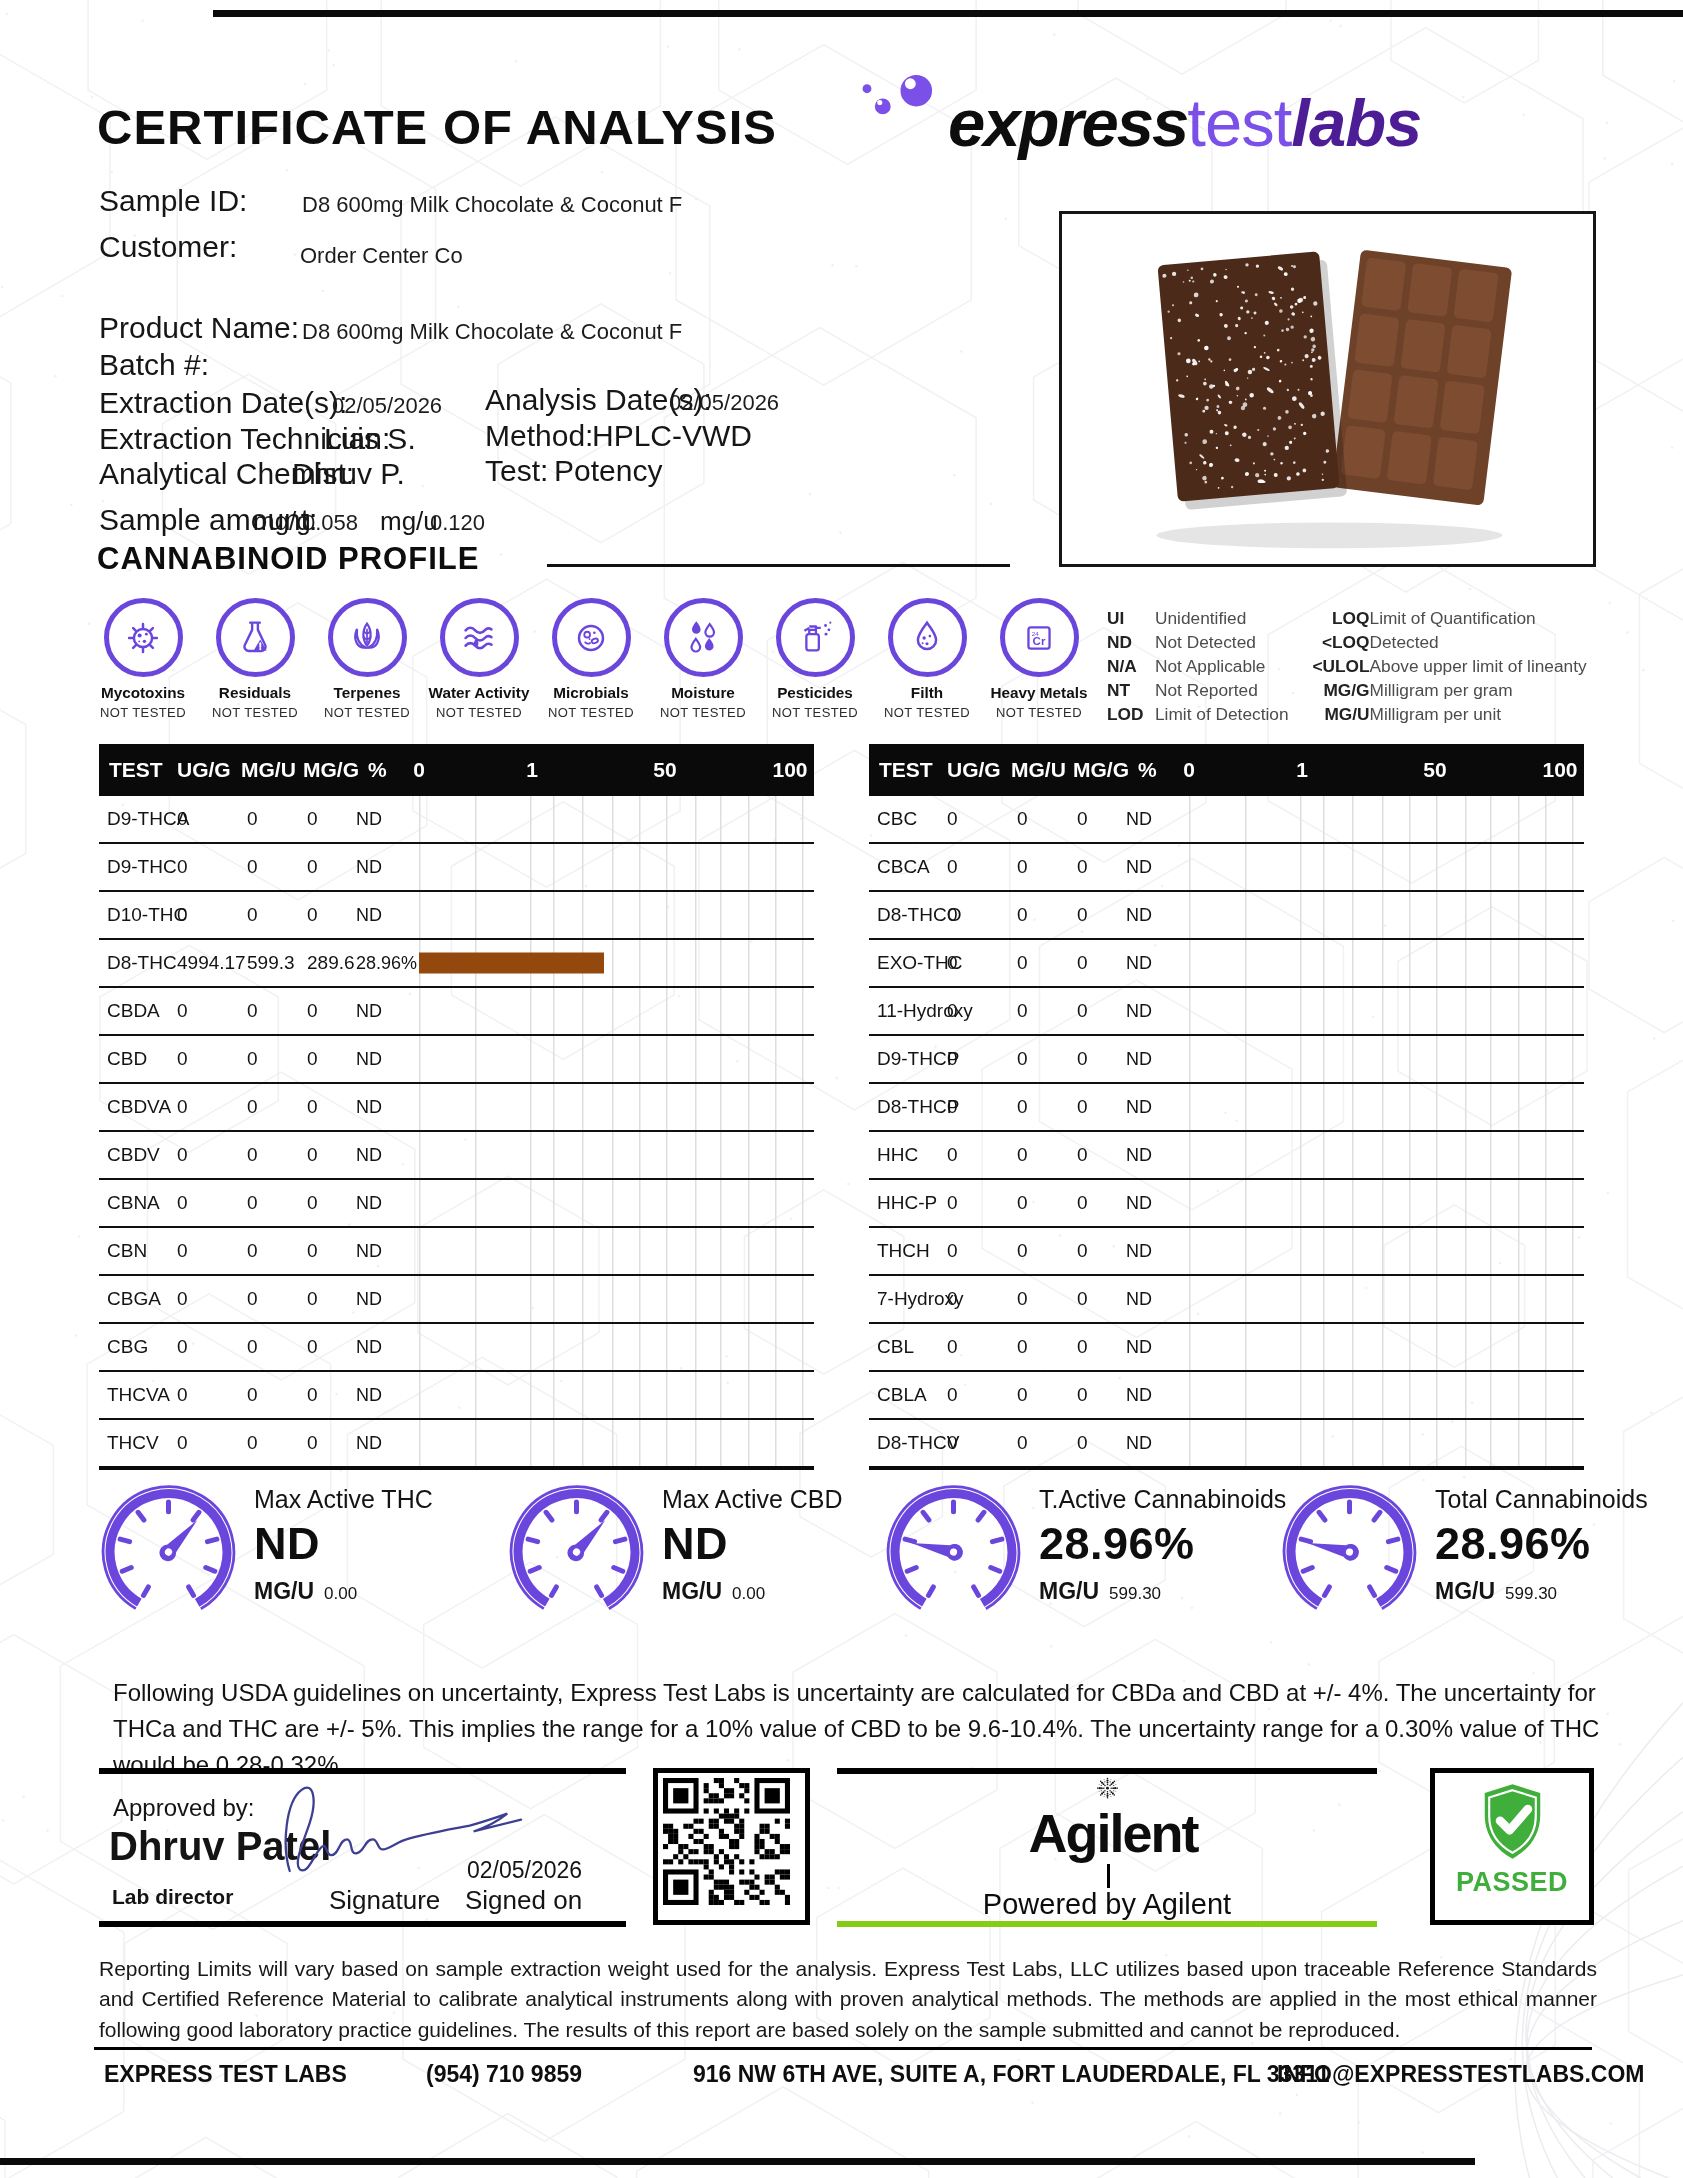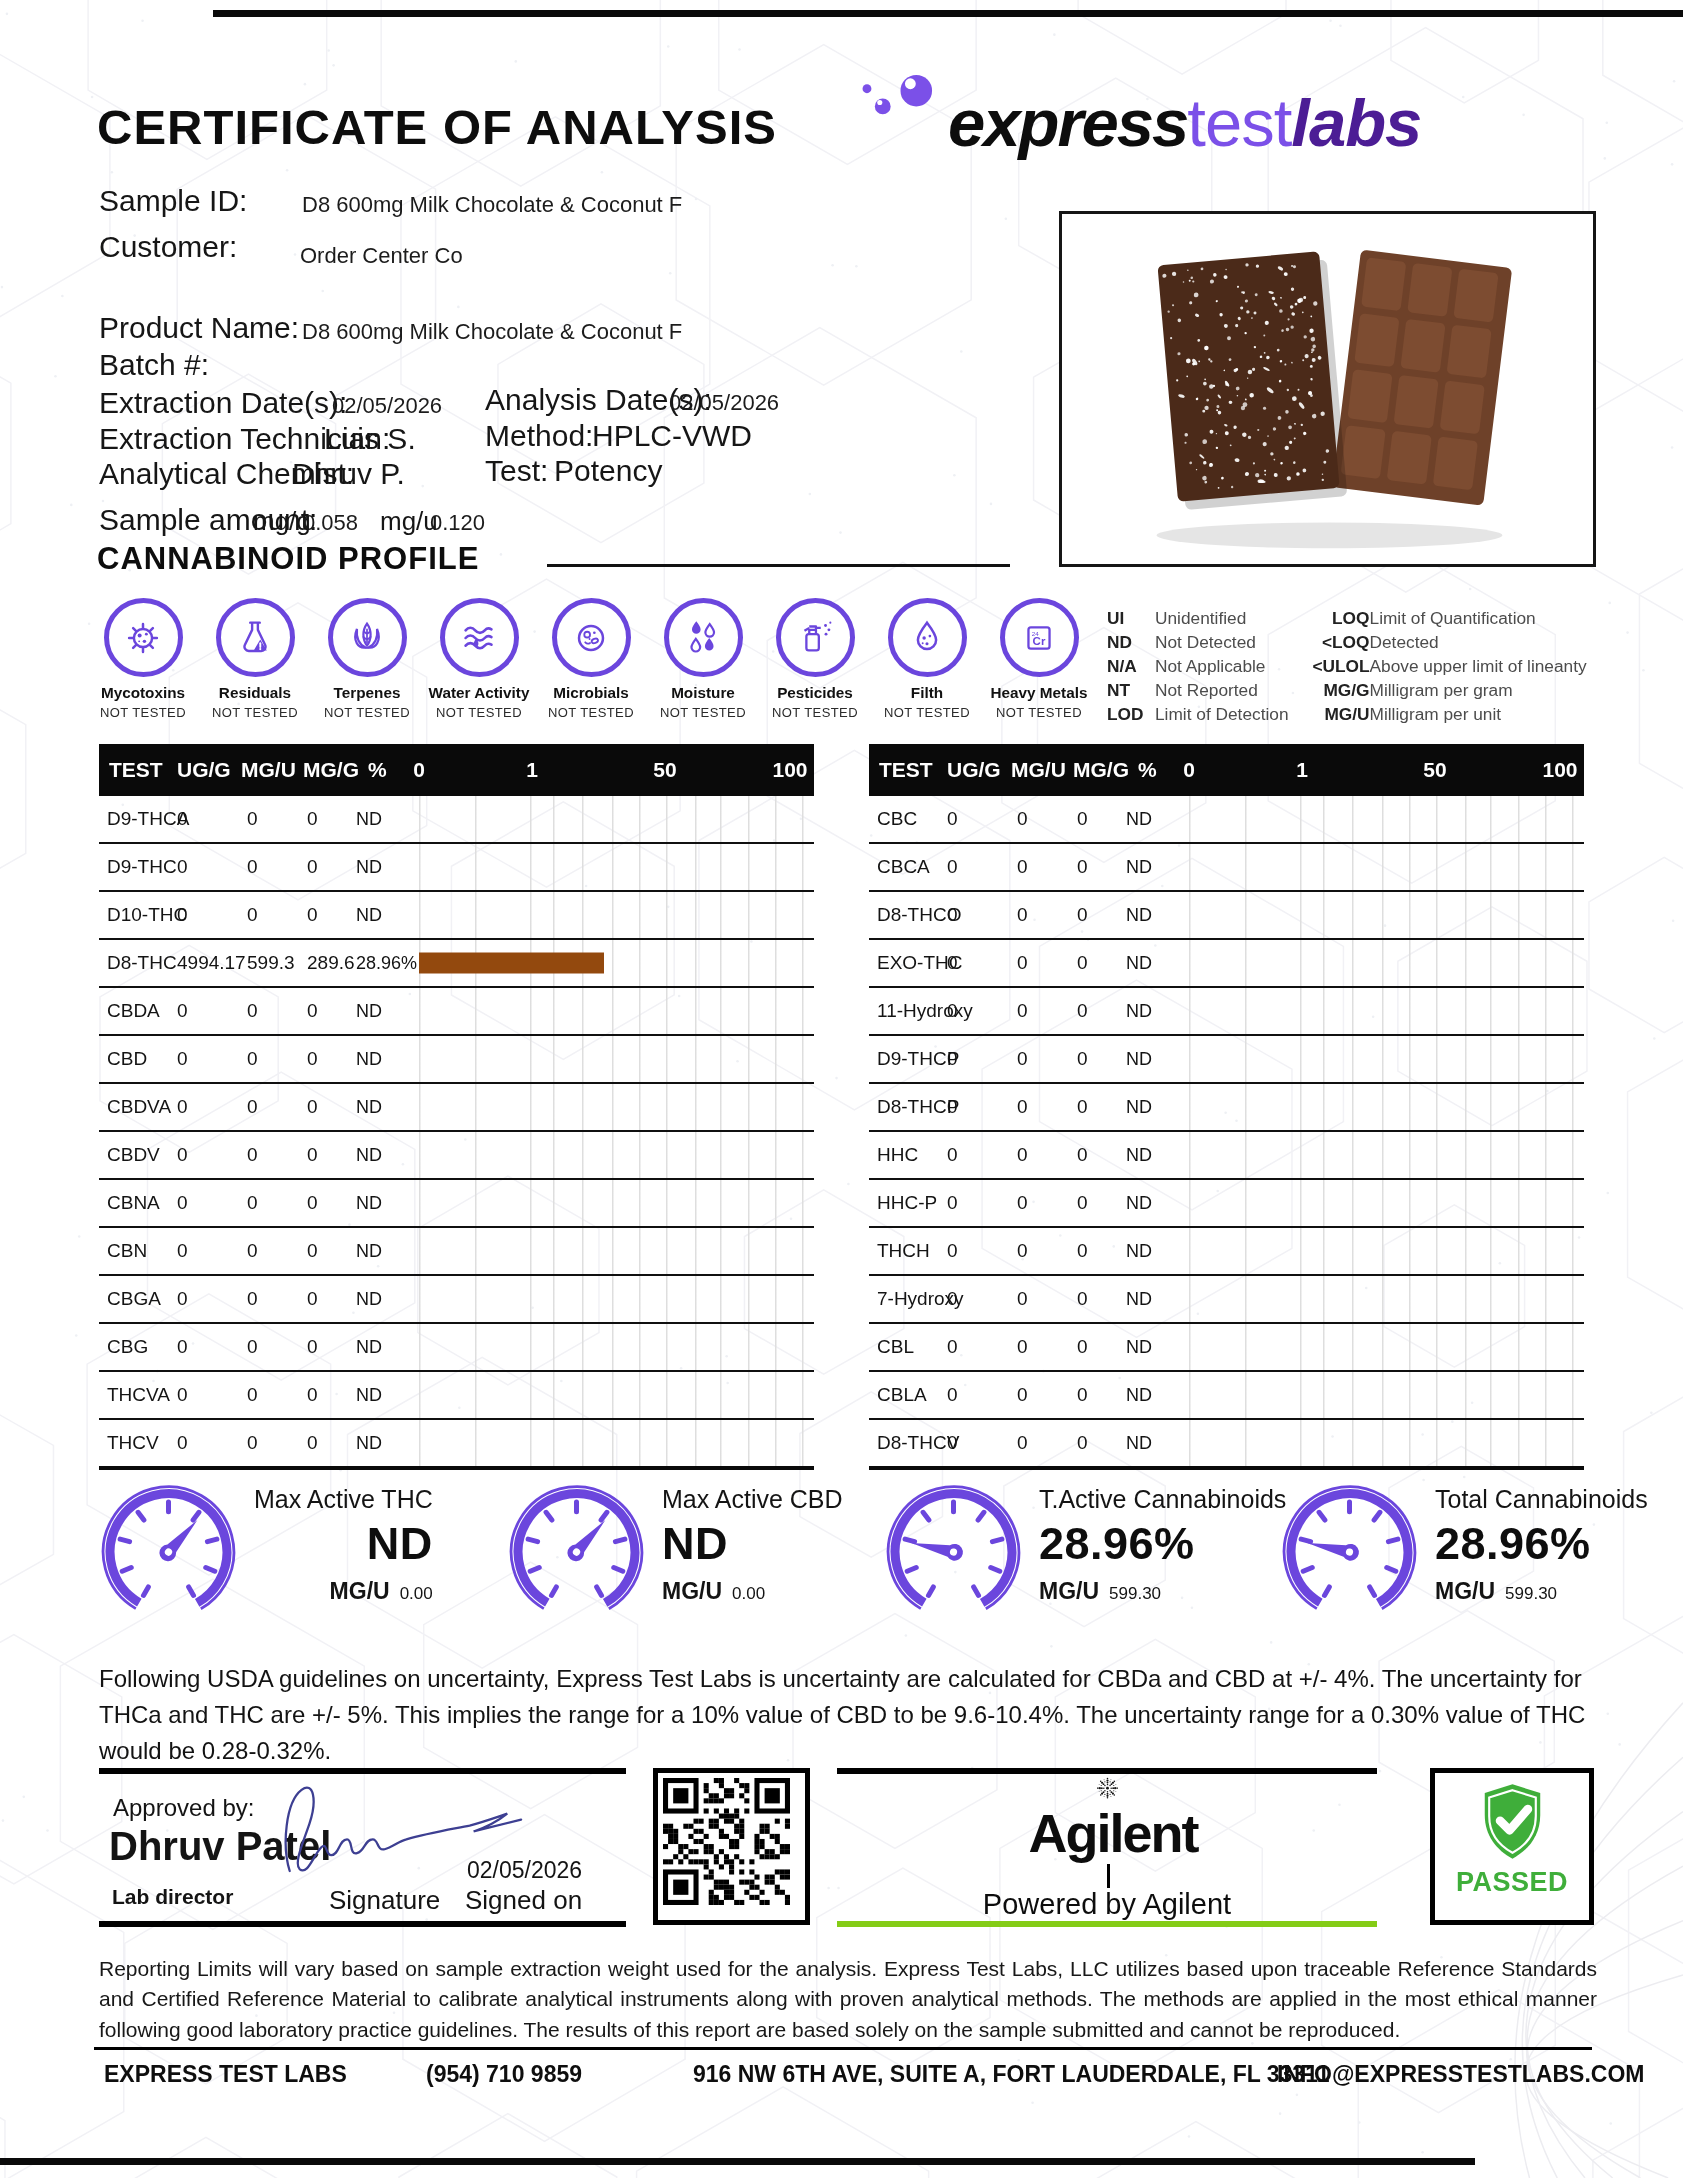--- a/index.html
+++ b/index.html
@@ -72,21 +72,21 @@
 
   #gauges{position:absolute;left:0;top:1477px;width:1683px;height:173px;}
   .gauge{position:absolute;top:0;display:flex;}
   .g-text{margin-left:16px;padding-top:8px;}
   .g-title{font-size:25px;color:#141414;}
   .g-value{font-size:45px;font-weight:800;margin-top:4px;letter-spacing:0.5px;color:#0e0e0e;}
   .g-unit-row{margin-top:8px;}
   .g-ul{font-size:23px;font-weight:800;}
   .g-uv{font-size:17px;margin-left:10px;}
 
-  .uncertainty{position:absolute;left:99px;top:1661px;width:1501px;margin:0;
+  .uncertainty{position:absolute;left:99px;top:1661px;width:1501px;margin:14px;
                font-size:24px;line-height:1.5;color:#131313;}
 
   .approval{position:absolute;left:0;top:1768px;width:1683px;height:163px;padding-left:43px;}
   .approve-box{position:absolute;left:99px;width:527px;height:147px;
                border-top:6px solid #000;border-bottom:6px solid #000;}
   .ap-label{position:absolute;left:14px;top:20px;font-size:24px;}
   .ap-name{position:absolute;left:10px;top:50px;font-size:40px;font-weight:800;}
   .ap-role{position:absolute;left:13px;top:111px;font-size:21px;font-weight:800;}
   .ap-sig{position:absolute;left:163px;top:2px;}
   .ap-sig-label{position:absolute;left:230px;top:111px;font-size:26px;}
@@ -1060,21 +1060,21 @@
           <span class="cell c0">D8-THCV</span>
           <span class="cell c1">0</span>
           <span class="cell c2">0</span>
           <span class="cell c3">0</span>
           <span class="cell c4">ND</span>
         </div>
       </div>
     </div>
 
   <div id="gauges">
-      <div class="gauge" style="left: 99px; text-align: right;">
+      <div class="gauge" style="left: 99px;">
         <svg viewBox="0 0 100 100" width="139" height="139">
     <circle cx="50" cy="54" r="47" fill="none" stroke="var(--accent)" stroke-width="2" stroke-dasharray="246 49.3" transform="rotate(120 50 54)"></circle>
     <circle cx="50" cy="54" r="42" fill="none" stroke="var(--accent)" stroke-width="6.5" stroke-dasharray="220 44" transform="rotate(120 50 54)"></circle>
     <line x1="35.5" y1="79.1" x2="32.0" y2="85.2" stroke="var(--accent)" stroke-width="3.6" stroke-linecap="round"></line>
           <line x1="23.2" y1="65.1" x2="16.7" y2="67.8" stroke="var(--accent)" stroke-width="3.6" stroke-linecap="round"></line>
           <line x1="22.0" y1="46.5" x2="15.2" y2="44.7" stroke="var(--accent)" stroke-width="3.6" stroke-linecap="round"></line>
           <line x1="32.3" y1="31.0" x2="28.1" y2="25.4" stroke="var(--accent)" stroke-width="3.6" stroke-linecap="round"></line>
           <line x1="50.0" y1="25.0" x2="50.0" y2="18.0" stroke="var(--accent)" stroke-width="3.6" stroke-linecap="round"></line>
           <line x1="67.7" y1="31.0" x2="71.9" y2="25.4" stroke="var(--accent)" stroke-width="3.6" stroke-linecap="round"></line>
           <line x1="78.0" y1="46.5" x2="84.8" y2="44.7" stroke="var(--accent)" stroke-width="3.6" stroke-linecap="round"></line>

